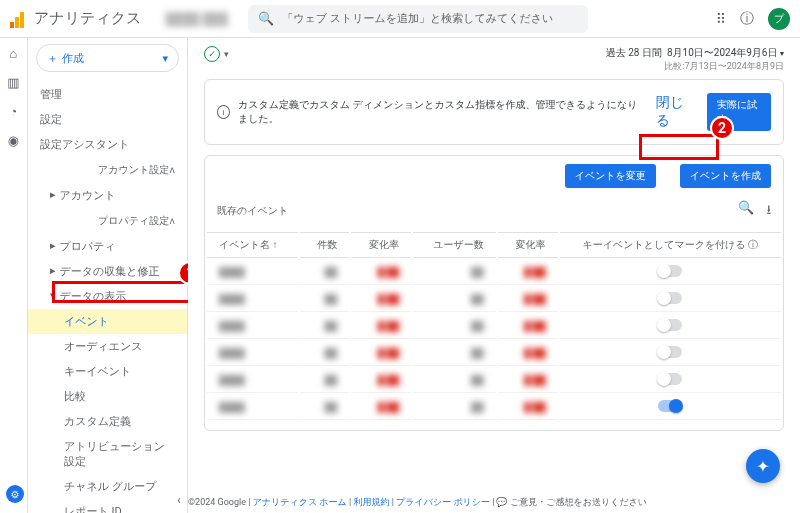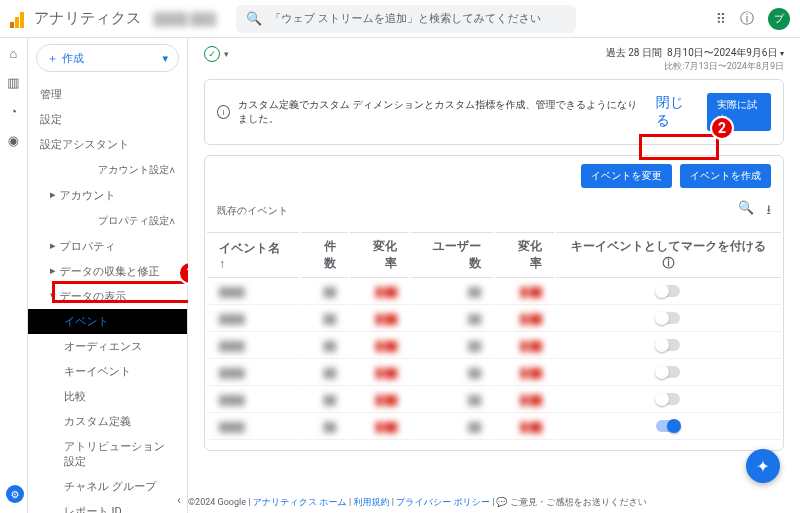--- a/index.html
+++ b/index.html
@@ -3,51 +3,51 @@
 <meta charset="utf-8">
 <style>
 *{margin:0;padding:0;box-sizing:border-box;font-family:Roboto,Arial,sans-serif}
 body{width:800px;height:513px;overflow:hidden;background:#fff;font-size:11px;color:#3c4043}
 .topbar{height:38px;display:flex;align-items:center;padding:0 10px;border-bottom:1px solid #e0e0e0}
 .logo{width:18px;height:18px;margin-right:6px;display:flex;align-items:flex-end;gap:1px}
 .logo span{display:block;width:4px;background:#f9ab00}
 .logo span:nth-child(1){height:6px;background:#e37400}
 .logo span:nth-child(2){height:11px}
 .logo span:nth-child(3){height:16px}
-.title{font-size:15px;color:#5f6368;margin-right:12px}
+.title{font-size:15px;color:#5f6368;margin-right:24px}
 .blur{filter:blur(3px);color:#bbb;font-size:12px;margin-right:20px}
 .search{flex:1;max-width:340px;height:28px;background:#f1f3f4;border-radius:6px;display:flex;align-items:center;padding:0 10px;color:#5f6368;font-size:11px}
 .search-icon{margin-right:8px;font-size:13px}
 .top-icons{margin-left:auto;display:flex;align-items:center;gap:14px;color:#5f6368;font-size:14px}
 .avatar{width:22px;height:22px;border-radius:50%;background:#0d904f;color:#fff;display:flex;align-items:center;justify-content:center;font-size:10px}
 .main{display:flex;height:475px}
 .iconrail{width:28px;border-right:1px solid #e0e0e0;display:flex;flex-direction:column;align-items:center;padding-top:8px;gap:14px;color:#5f6368;font-size:13px;position:relative}
 .sidebar{width:160px;border-right:1px solid #e0e0e0;padding:6px 0;position:relative;font-size:11px}
 .create-btn{margin:0 8px 10px;height:28px;border:1px solid #dadce0;border-radius:14px;display:flex;align-items:center;padding:0 10px;color:#1a73e8;font-size:11px;gap:4px}
 .side-item{padding:5px 12px;color:#5f6368;cursor:pointer}
 .side-head{padding:6px 12px;color:#5f6368;display:flex;justify-content:flex-end;align-items:center;font-size:10px}
 .side-sub{padding:5px 12px 5px 22px;color:#5f6368;cursor:pointer;display:flex;gap:4px}
 .side-sub2{padding:5px 12px 5px 36px;color:#5f6368;cursor:pointer}
-.side-sub2.active{background:#000000;color:#1a73e8}
+.side-sub2.active{background:#fef9c3;color:#1a73e8}
 .content{flex:1;padding:8px 16px;background:#fff;overflow:hidden;position:relative}
 .content-top{display:flex;justify-content:space-between;align-items:flex-start;margin-bottom:6px}
 .check-circle{width:16px;height:16px;border:1.5px solid #0d904f;border-radius:50%;display:flex;align-items:center;justify-content:center;color:#0d904f;font-size:9px}
 .dates{text-align:right;font-size:9px;color:#3c4043}
 .dates .main-date{font-size:10px}
 .banner{border:1px solid #dadce0;border-radius:6px;padding:10px 12px;display:flex;align-items:center;gap:8px;margin-bottom:10px;font-size:10px}
 .banner-icon{width:14px;height:14px;border:1.5px solid #5f6368;border-radius:50%;display:flex;align-items:center;justify-content:center;font-size:8px;color:#5f6368}
 .banner-actions{margin-left:auto;display:flex;gap:6px;align-items:center}
 .btn-link{color:#1a73e8;padding:4px 8px;cursor:pointer;font-size:14px}
 .btn-pri{background:#1a73e8;color:#fff;padding:5px 10px;border-radius:3px;cursor:pointer;font-size:10px}
 .card{border:1px solid #dadce0;border-radius:6px;padding:8px 0}
-.card-actions{display:flex;justify-content:flex-end;gap:8px;padding:0 12px 8px}
+.card-actions{display:flex;justify-content:flex-end;gap:24px;padding:0 12px 8px}
 .card-sub{padding:4px 12px 8px;font-size:10px;color:#5f6368;display:flex;justify-content:space-between;align-items:center}
 .card-sub-icons{display:flex;gap:12px;font-size:13px}
 .table{width:100%}
-.table th{text-align:left;font-weight:700;color:#5f6368;font-size:12px;padding:5px 12px;border-top:1px solid #e0e0e0;border-bottom:1px solid #e0e0e0}
+.table th{text-align:left;font-weight:400;color:#5f6368;font-size:10px;padding:5px 12px;border-top:1px solid #e0e0e0;border-bottom:1px solid #e0e0e0}
 .table td{padding:5px 12px;border-bottom:1px solid #f1f1f1;font-size:9px}
 .blur-cell{filter:blur(3px);color:#999}
 .toggle{width:24px;height:12px;background:#dadce0;border-radius:6px;position:relative;display:inline-block}
 .toggle::after{content:"";position:absolute;width:14px;height:14px;background:#fff;border-radius:50%;top:-1px;left:-1px;box-shadow:0 1px 2px rgba(0,0,0,.3)}
 .toggle.on{background:#a8c7fa}
 .toggle.on::after{left:11px;background:#1a73e8}
 .marker{position:absolute;border:3px solid #e60000;pointer-events:none}
 .marker-num{position:absolute;width:24px;height:24px;background:#e60000;color:#fff;border-radius:50%;display:flex;align-items:center;justify-content:center;font-size:14px;font-weight:bold;border:2px solid #fff}
 .gear{position:fixed;bottom:10px;left:6px;width:18px;height:18px;background:#1a73e8;border-radius:50%;color:#fff;display:flex;align-items:center;justify-content:center;font-size:10px}
 .fab{position:fixed;bottom:30px;right:20px;width:34px;height:34px;background:#1a73e8;border-radius:50%;color:#fff;display:flex;align-items:center;justify-content:center;font-size:16px;box-shadow:0 2px 6px rgba(0,0,0,.3)}

